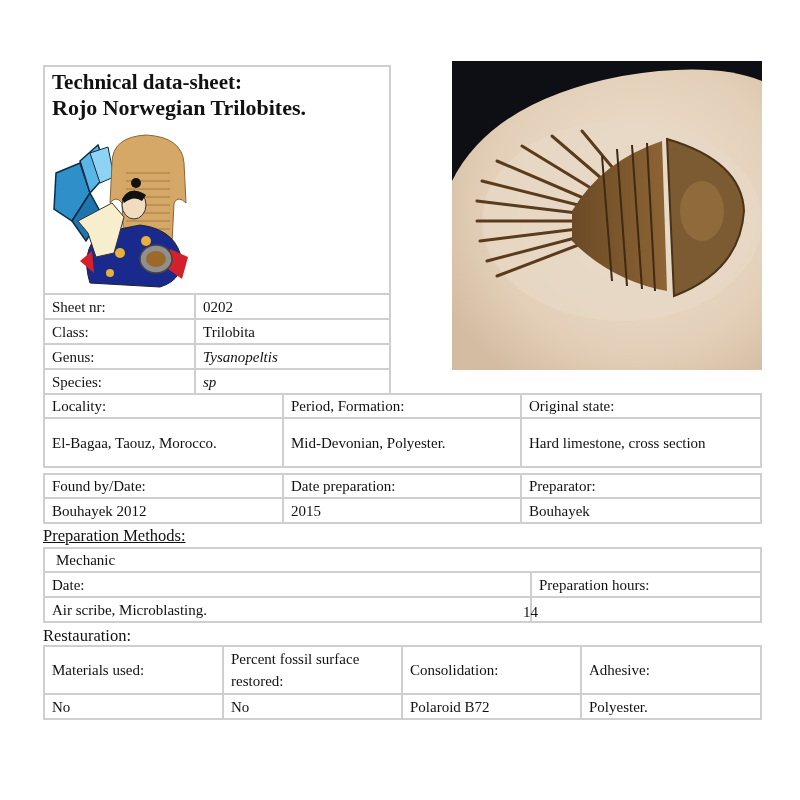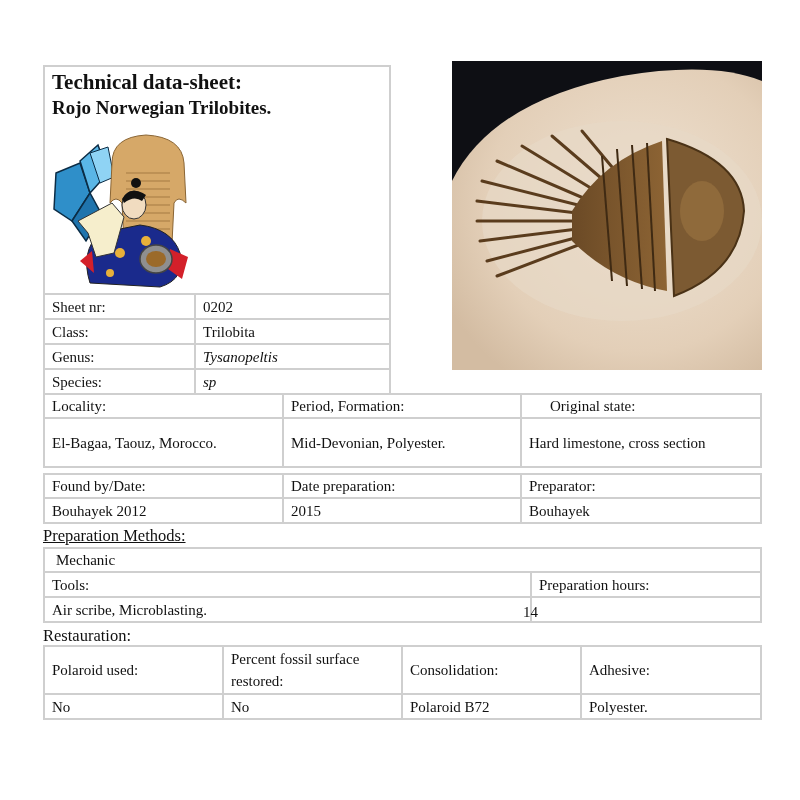--- a/index.html
+++ b/index.html
@@ -6,21 +6,21 @@
   body { width:800px; height:800px; position:relative; overflow:hidden;
          font-family:"Liberation Serif", "DejaVu Serif", serif; color:#111; }
   .abs { position:absolute; box-sizing:border-box; }
   .box { border:2px solid #cfcfcf; }
   .cell { position:absolute; box-sizing:border-box; font-size:15px; line-height:22px;
           padding-left:7px; display:flex; align-items:center; white-space:nowrap; }
   .cell.wrap { white-space:normal; line-height:22px; }
   .vl { position:absolute; width:2px; background:#cfcfcf; }
   .hl { position:absolute; height:2px; background:#cfcfcf; }
   .title1 { font-weight:bold; font-size:21px; line-height:24px; }
-  .title2 { font-weight:bold; font-size:19px; line-height:20px; }
+  .title2 { font-weight:bold; font-size:22px; line-height:20px; }
   .italic { font-style:italic; }
   .section-label { font-size:16.5px; line-height:20px; }
   .underline { text-decoration:underline; }
   .photo { background:#0e0f14; overflow:hidden; }
 </style>
 </head>
 <body>
 
 <div class="abs box" style="left:43px; top:65px; width:348px; height:330px;">
 </div>
@@ -120,21 +120,21 @@
   </svg>
 </div>
 
 <div class="abs box" style="left:43px; top:393px; width:719px; height:75px;"></div>
 <div class="hl" style="left:43px; top:417px; width:719px;"></div>
 <div class="vl" style="left:282px; top:393px; height:75px;"></div>
 <div class="vl" style="left:520px; top:393px; height:75px;"></div>
 
 <div class="cell" style="left:45px; top:395px; width:237px; height:22px;">Locality:</div>
 <div class="cell" style="left:284px; top:395px; width:236px; height:22px;">Period, Formation:</div>
-<div class="cell" style="left:522px; top:395px; width:238px; height:22px;margin-left:21px;">Original state:</div>
+<div class="cell" style="left:522px; top:395px; width:238px; height:22px;">Original state:</div>
 <div class="cell" style="left:45px; top:419px; width:237px; height:47px;">El-Bagaa, Taouz, Morocco.</div>
 <div class="cell" style="left:284px; top:419px; width:236px; height:47px;">Mid-Devonian, Polyester.</div>
 <div class="cell wrap" style="left:522px; top:419px; width:200px; height:47px;">Hard limestone, cross section</div>
 
 <div class="abs box" style="left:43px; top:473px; width:719px; height:51px;"></div>
 <div class="hl" style="left:43px; top:497px; width:719px;"></div>
 <div class="vl" style="left:282px; top:473px; height:51px;"></div>
 <div class="vl" style="left:520px; top:473px; height:51px;"></div>
 
 <div class="cell" style="left:45px; top:475px; width:237px; height:22px;">Found by/Date:</div>
@@ -144,32 +144,32 @@
 <div class="cell" style="left:284px; top:499px; width:236px; height:23px;">2015</div>
 <div class="cell" style="left:522px; top:499px; width:238px; height:23px;">Bouhayek</div>
 
 <div class="abs section-label underline" style="left:43px; top:526px;">Preparation Methods:</div>
 <div class="abs box" style="left:43px; top:547px; width:719px; height:76px;"></div>
 <div class="hl" style="left:43px; top:571px; width:719px;"></div>
 <div class="hl" style="left:43px; top:596px; width:719px;"></div>
 <div class="vl" style="left:530px; top:571px; height:52px;"></div>
 
 <div class="cell" style="left:49px; top:549px; width:480px; height:22px;">Mechanic</div>
-<div class="cell" style="left:45px; top:573px; width:485px; height:23px;">Tools:</div>
+<div class="cell" style="left:45px; top:573px; width:485px; height:23px;">Date:</div>
 <div class="cell" style="left:532px; top:573px; width:228px; height:23px;">Preparation hours:</div>
 <div class="cell" style="left:45px; top:598px; width:485px; height:23px;">Air scribe, Microblasting.</div>
 <div class="cell" style="left:516px; top:598px; width:228px; height:27px;">14</div>
 
 <div class="abs section-label" style="left:43px; top:626px;">Restauration:</div>
 <div class="abs box" style="left:43px; top:645px; width:719px; height:75px;"></div>
 <div class="hl" style="left:43px; top:693px; width:719px;"></div>
 <div class="vl" style="left:222px; top:645px; height:75px;"></div>
 <div class="vl" style="left:401px; top:645px; height:75px;"></div>
 <div class="vl" style="left:580px; top:645px; height:75px;"></div>
 
-<div class="cell" style="left:45px; top:647px; width:177px; height:46px;">Polaroid used:</div>
+<div class="cell" style="left:45px; top:647px; width:177px; height:46px;">Materials used:</div>
 <div class="cell wrap" style="left:224px; top:647px; width:177px; height:46px;">Percent fossil surface restored:</div>
 <div class="cell" style="left:403px; top:647px; width:177px; height:46px;">Consolidation:</div>
 <div class="cell" style="left:582px; top:647px; width:178px; height:46px;">Adhesive:</div>
 <div class="cell" style="left:45px; top:695px; width:177px; height:23px;">No</div>
 <div class="cell" style="left:224px; top:695px; width:177px; height:23px;">No</div>
 <div class="cell" style="left:403px; top:695px; width:177px; height:23px;">Polaroid B72</div>
 <div class="cell" style="left:582px; top:695px; width:178px; height:23px;">Polyester.</div>
 
 </body></html>

